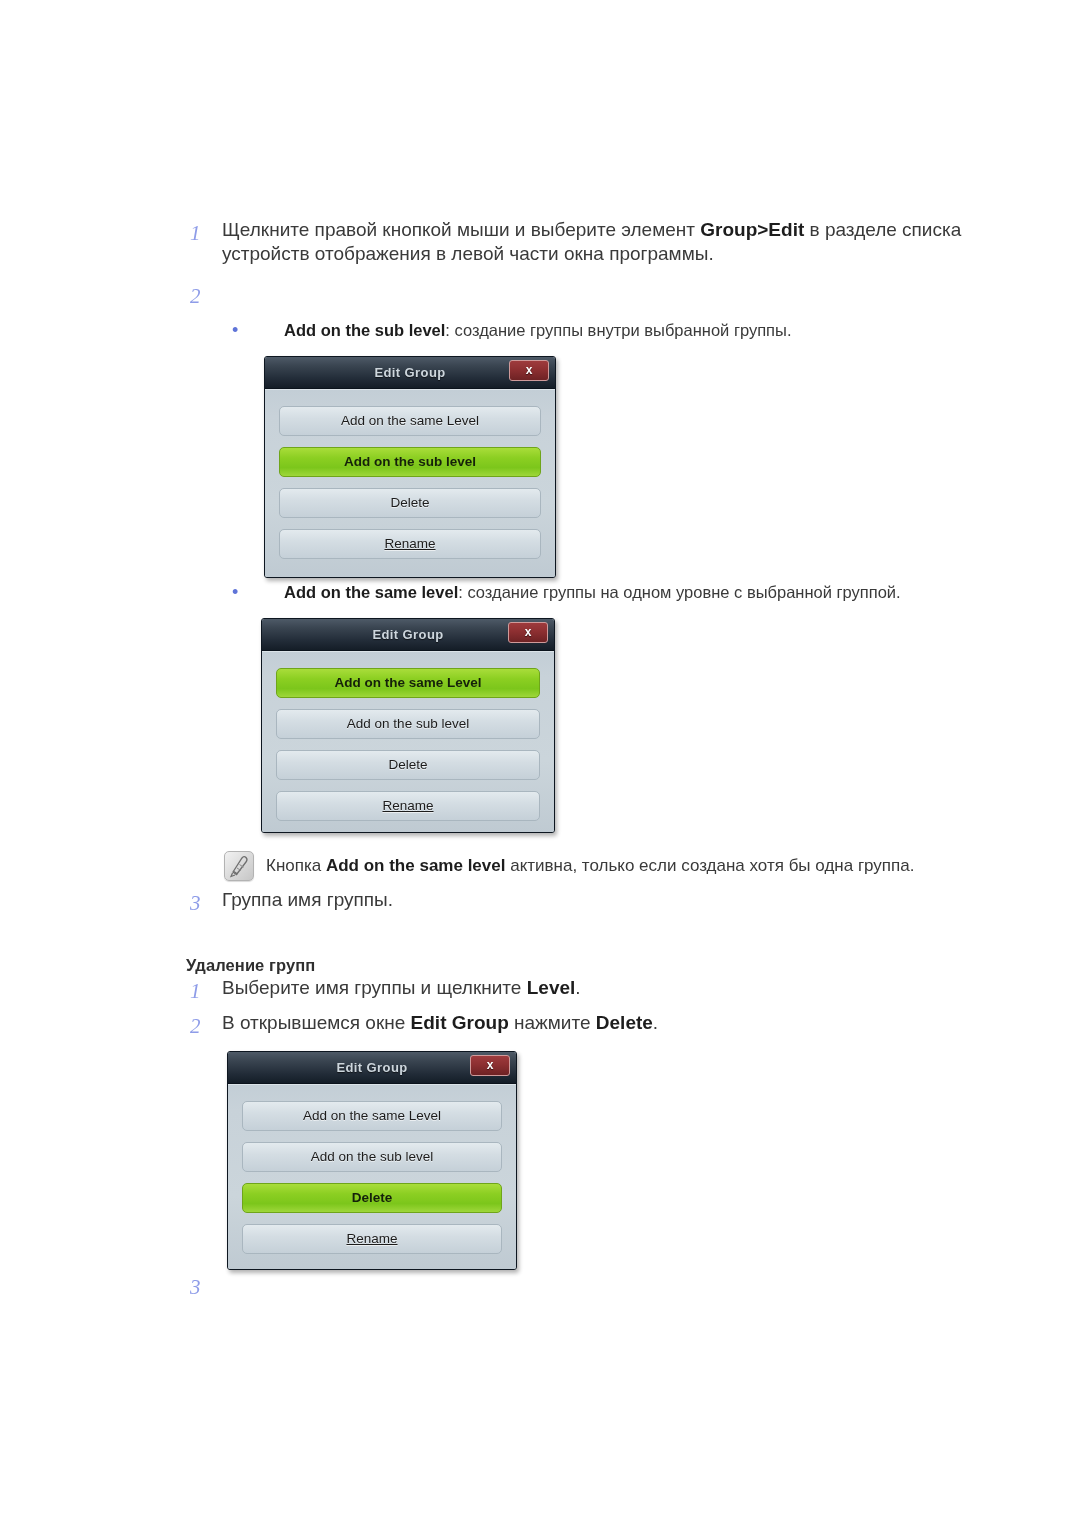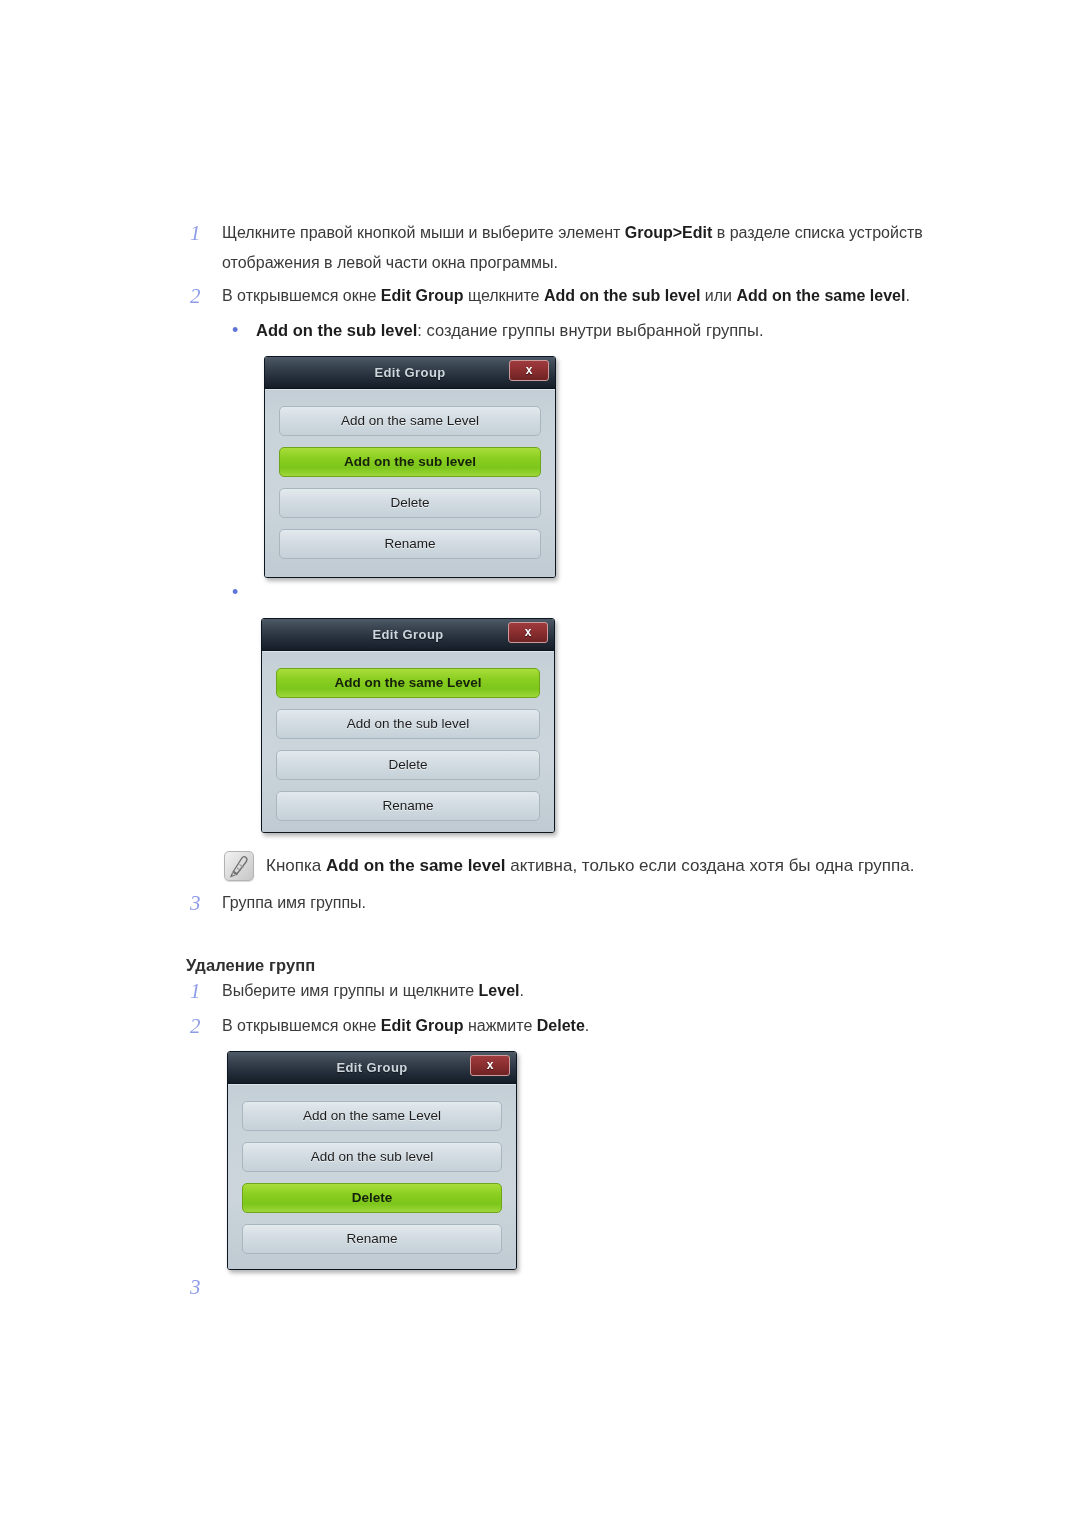--- a/index.html
+++ b/index.html
@@ -35,22 +35,22 @@
     font-size: 21px;
     font-style: italic;
     color: #8e9ce8;
     line-height: 30px;
     font-family: "Liberation Serif", serif;
     text-align: left;
     padding-left: 4px;
     box-sizing: border-box;
   }
   .step-body {
-    font-size: 16px;
-    line-height: 30px;
+    font-size: 19px;
+    line-height: 24px;
     color: #3a3a3a;
     max-width: 760px;
   }
   .step-body b { font-weight: bold; color: #1d1d1d; }
 
   .bullet-row {
     position: absolute;
     display: flex;
     align-items: flex-start;
   }
@@ -61,20 +61,21 @@
     font-size: 18px;
     line-height: 28px;
     text-align: left;
     padding-left: 6px;
     box-sizing: border-box;
   }
   .bullet-text {
     font-size: 16.5px;
     line-height: 28px;
     color: #3a3a3a;
+    margin-left: 28px;
   }
   .bullet-text b { font-weight: bold; color: #1d1d1d; }
 
   .section-heading {
     position: absolute;
     font-size: 16.5px;
     font-weight: bold;
     color: #2f2f2f;
     letter-spacing: 0.1px;
   }
@@ -164,42 +165,41 @@
     line-height: 28px;
     border-radius: 5px;
     text-align: center;
     font-size: 13.5px;
     color: #1c1c1c;
     background: linear-gradient(180deg, #e3eaee 0%, #d4dde3 40%, #c5d0d8 100%);
     border: 1px solid #a9b6bf;
     margin-bottom: 11px;
     text-shadow: 0 1px 0 rgba(255,255,255,0.6);
   }
-  .dlg-btn:last-child { margin-bottom: 16px; }
+  .dlg-btn:last-child { margin-bottom: 16px; text-decoration: underline; }
   .dlg-btn.active {
     background: linear-gradient(180deg, #a9dd3a 0%, #8ccf22 35%, #7cc61b 70%, #9ed73a 100%);
     border: 1px solid #6fa51a;
     font-weight: bold;
     color: #15210a;
     text-shadow: none;
   }
 </style>
 </head>
 <body>
 
 <div class="page">
 
   <div class="step" style="left:186px; top:218px; width:800px;">
     <div class="step-num">1</div>
     <div class="step-body">Щелкните правой кнопкой мыши и выберите элемент <b>Group&gt;Edit</b> в разделе списка устройств отображения в левой части окна программы.</div>
   </div>
 
   <div class="step" style="left:186px; top:281px; width:830px;">
     <div class="step-num">2</div>
-    <div class="step-body">В открывшемся окне <b>Edit Group</b> щелкните <b>Add on the sub level</b> или <b>Add on the same level</b>.</div>
   </div>
 
   <div class="bullet-row" style="left:226px; top:316px; width:790px;">
     <div class="bullet-dot">•</div>
     <div class="bullet-text"><b>Add on the sub level</b>: создание группы внутри выбранной группы.</div>
   </div>
 
   <div class="dlg" style="left:264px; top:356px; width:292px; height:222px;">
     <div class="dlg-title">
       <div class="dlg-title-text">Edit Group</div>
@@ -208,20 +208,21 @@
     <div class="dlg-body">
       <div class="dlg-btn">Add on the same Level</div>
       <div class="dlg-btn active">Add on the sub level</div>
       <div class="dlg-btn">Delete</div>
       <div class="dlg-btn">Rename</div>
     </div>
   </div>
 
   <div class="bullet-row" style="left:226px; top:578px; width:790px;">
     <div class="bullet-dot">•</div>
+    <div class="bullet-text"><b>Add on the same level</b>: создание группы на одном уровне с выбранной группой.</div>
   </div>
 
   <div class="dlg" style="left:261px; top:618px; width:294px; height:215px;">
     <div class="dlg-title">
       <div class="dlg-title-text">Edit Group</div>
       <div class="dlg-close">x</div>
     </div>
     <div class="dlg-body">
       <div class="dlg-btn active">Add on the same Level</div>
       <div class="dlg-btn">Add on the sub level</div>

